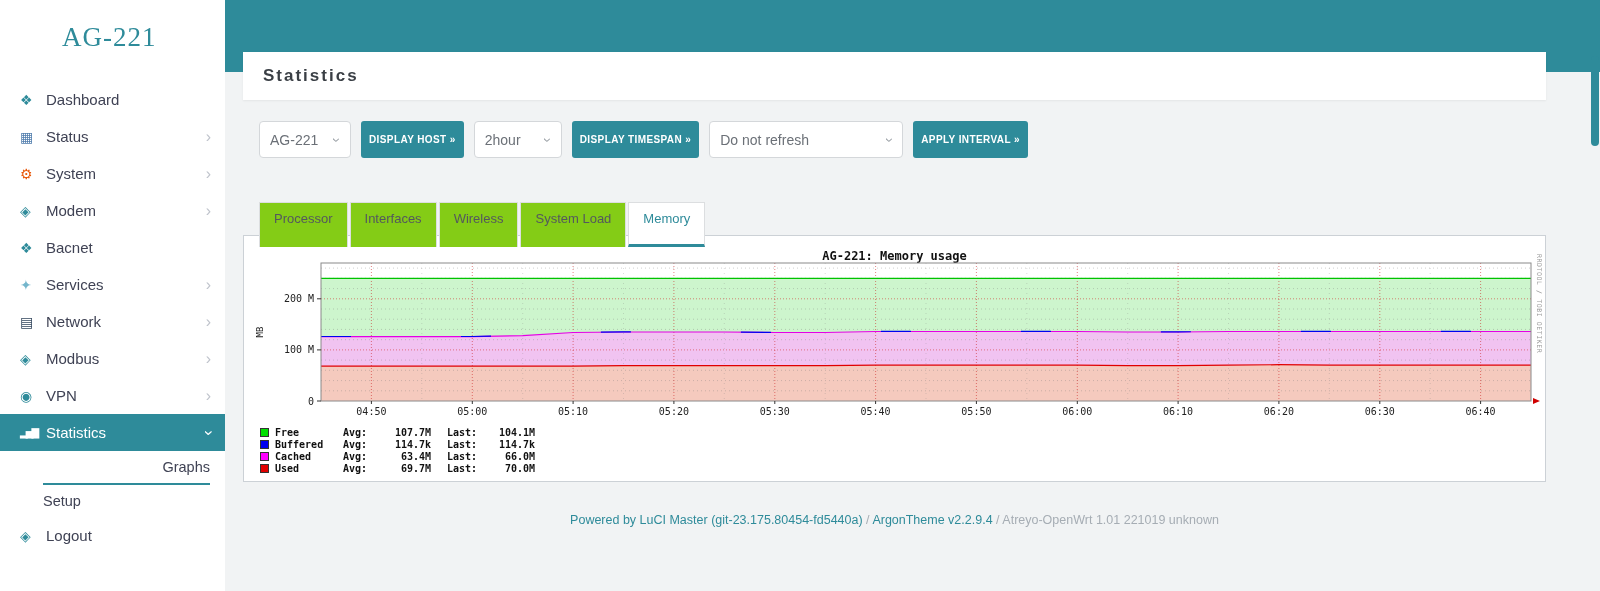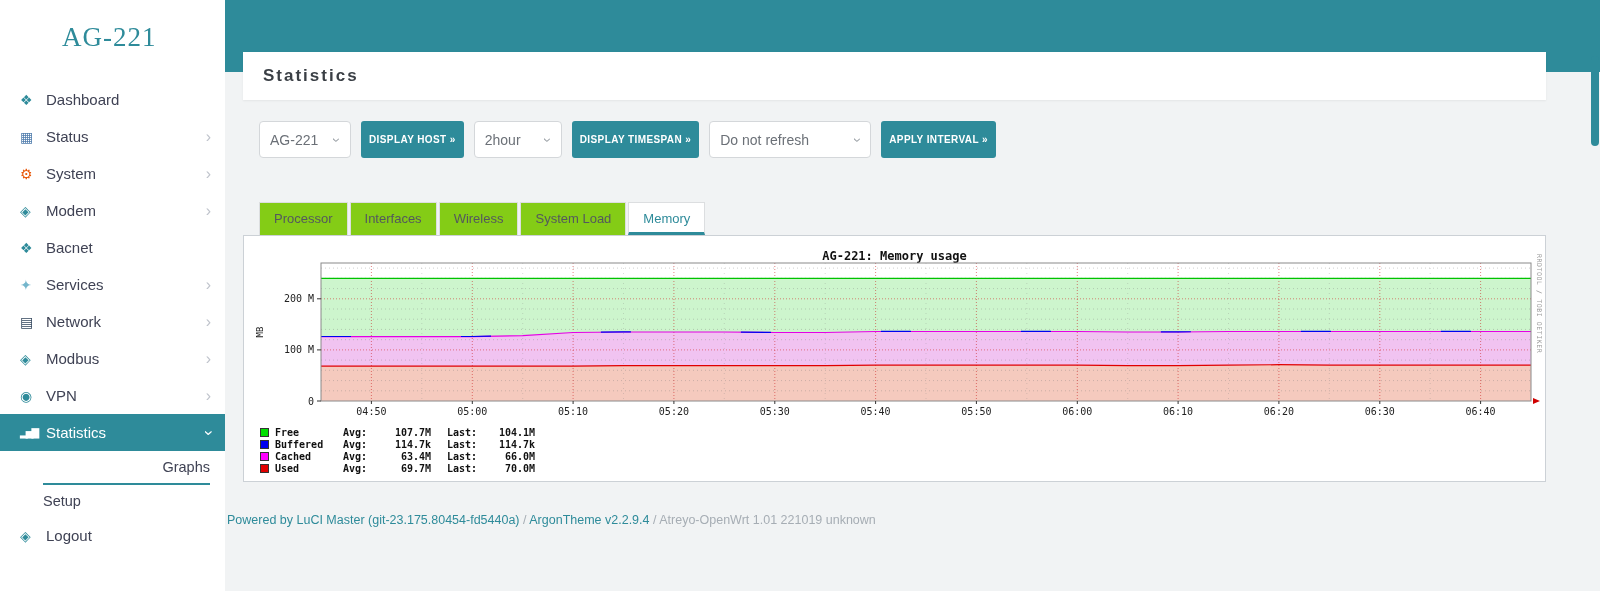--- a/index.html
+++ b/index.html
@@ -30,41 +30,41 @@
   .header-card{position:absolute;left:243px;top:52px;width:1303px;height:48px;background:#fff;
     display:flex;align-items:center;padding-left:20px;z-index:3;box-shadow:0 1px 2px rgba(0,0,0,.06);}
   .header-card span{font-size:17px;font-weight:bold;letter-spacing:2px;color:#3a3f45;}
   
   .controls{position:absolute;left:259px;top:121px;display:flex;gap:10px;align-items:center;z-index:3;}
   .select{background:#fff;border:1px solid #d4d7da;border-radius:4px;height:37px;display:flex;align-items:center;
     justify-content:space-between;padding:0 10px;color:#6b7077;font-size:14px;cursor:pointer;}
   .select .chev{transform:rotate(90deg);display:inline-block;color:#9aa0a6;font-size:14px;margin-left:8px;}
   .sel-host{width:92px;}
   .sel-span{width:88px;}
-  .sel-refresh{width:162px;}
+  .sel-refresh{width:194px;}
   .btn{background:var(--accent);color:#fff;border:none;height:37px;padding:0 8px;font-size:10px;font-weight:bold;
     letter-spacing:.4px;border-radius:3px;cursor:pointer;font-family:"Liberation Sans",sans-serif;}
   
   .tabs{position:absolute;left:259px;top:202px;display:flex;gap:2px;z-index:3;}
   .tab{background:#84cc16;border:1px solid #dcdee0;border-bottom:none;padding:8px 14px;font-size:13px;color:#54585e;cursor:pointer;}
-  .tab.active{background:#fff;color:var(--accent);border-bottom:3px solid var(--accent);padding-bottom:6px;}
+  .tab.active{background:#fff;color:var(--accent);border-bottom:3px solid var(--accent);padding-bottom:18px;}
   
   .chart-card{position:absolute;left:243px;top:235px;width:1303px;height:247px;background:#fff;border:1px solid #ccd1d6;z-index:2;}
   .rrd-title{padding-top:13px;text-align:center;font-family:"DejaVu Sans Mono",monospace;font-size:12px;font-weight:bold;color:#111;height:19px;}
   .rrd-svg{display:block;margin-left:5px;}
   .legend{margin:1px 0 0 16px;font-family:"DejaVu Sans Mono",monospace;font-size:10px;color:#111;}
   .legend-row{display:flex;align-items:center;height:12px;font-weight:bold;}
   .sw{width:9px;height:9px;border:1px solid #333;margin-right:6px;flex:none;}
   .ln{width:68px;}
   .ll{width:36px;}
   .lv{width:52px;text-align:right;margin-right:16px;}
   .watermark{position:absolute;right:2px;top:18px;writing-mode:vertical-rl;font-family:"DejaVu Sans Mono",monospace;
     font-size:6.5px;color:#999;letter-spacing:.6px;}
   
-  .footer{position:absolute;left:227px;top:513px;width:1303px;text-align:left;font-size:12.5px;color:#a6adb4;}
+  .footer{position:absolute;left:243px;top:513px;width:1303px;text-align:center;font-size:12.5px;color:#a6adb4;}
   .f-link{color:var(--accent);cursor:pointer;}
   .f-muted,.f-sep{color:#a6adb4;}
 </style>
 </head>
 <body>
 
 <div class="topbar"></div>
 <div class="scroll-thumb"></div>
 
 <div class="sidebar">

